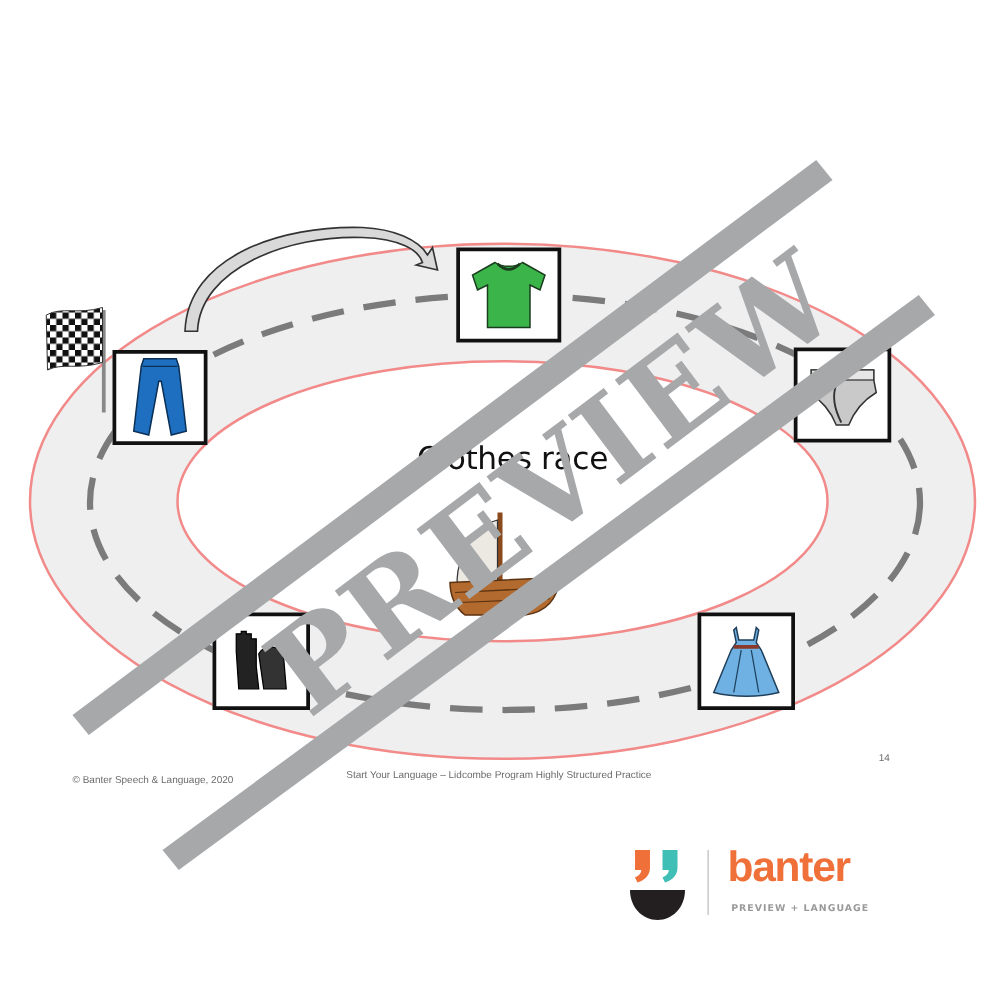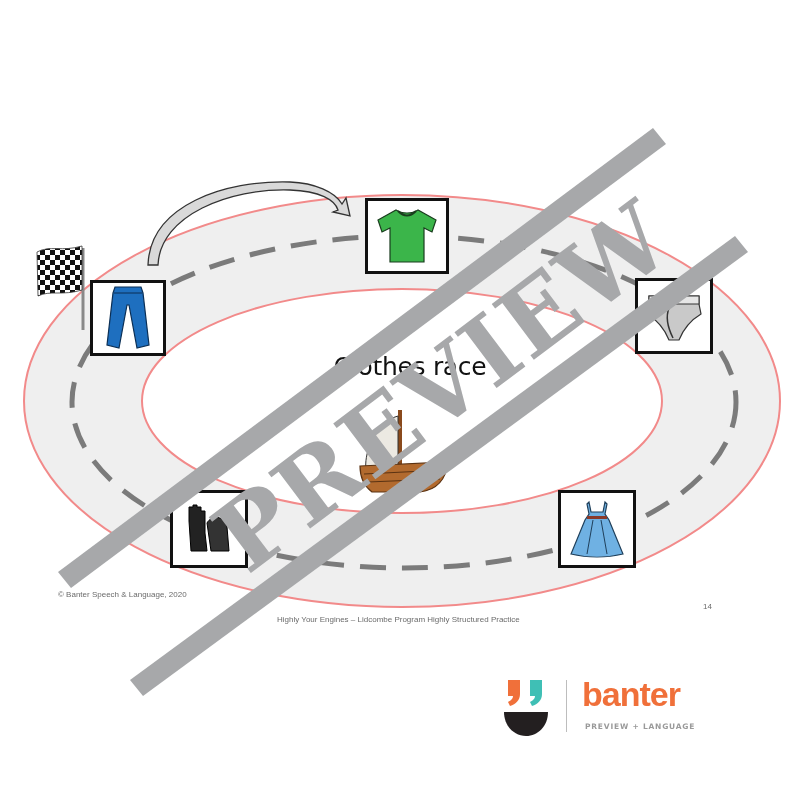--- a/index.html
+++ b/index.html
@@ -11,21 +11,21 @@
       font-family: "DejaVu Sans", sans-serif; font-size: 25px; color: #111; letter-spacing: -0.3px;
     }
     .card {
       position: absolute; background: #fff; border: 3px solid #111; box-sizing: border-box;
       display: flex; align-items: center; justify-content: center;
     }
     .card svg { display: block; }
     .footer-left, .footer-mid, .footer-page {
       position: absolute; font-family: "Liberation Sans", sans-serif; font-size: 8px; color: #6b6b6b;
     }
-    .footer-left { left: 58px; top: 590px; }
+    .footer-left { left: 58px; top: 619px; }
     .footer-mid { left: 277px; top: 615px; }
     .footer-page { left: 703px; top: 602px; text-align: right; }
     .logo { position: absolute; left: 500px; top: 672px; width: 240px; height: 70px; }
     .logo-word { position: absolute; left: 82px; top: 0px; font-family: Liberation Sans, sans-serif; font-weight: bold; font-size: 34px; color: #f0703a; letter-spacing: -1px; line-height: 44px; }
     .logo-tag { position: absolute; left: 85px; top: 50px; font-family: "DejaVu Sans", sans-serif; font-weight: bold; font-size: 7.5px; color: #9a9a9a; letter-spacing: 0.8px; }
     .logo-divider { position: absolute; left: 66px; top: 8px; width: 1px; height: 52px; background: #bdbdbd; }
     .watermark { position: absolute; left: 0; top: 0; pointer-events: none; }
     .wm-text {
       position: absolute; left: 175px; top: 345px; width: 520px; text-align: center;
       font-family: "DejaVu Serif", serif; font-weight: bold; font-size: 96px; color: #a7a8aa;
@@ -101,21 +101,21 @@
   <div class="card" style="left:558px;top:490px;width:78px;height:78px;">
     <svg width="60" height="62" viewBox="0 0 60 62">
       <path d="M22,4 L24,14 L36,14 L38,4 L40,6 L38,16 L42,22 L56,56 C40,60 20,60 4,56 L18,22 L22,16 L20,6 Z" fill="#6fb1e3" stroke="#1f3f5a" stroke-width="1.2"></path>
       <rect x="20" y="18" width="20" height="3" fill="#8a3a2a"></rect>
       <line x1="26" y1="22" x2="20" y2="56" stroke="#1f3f5a" stroke-width="1"></line>
       <line x1="34" y1="22" x2="40" y2="56" stroke="#1f3f5a" stroke-width="1"></line>
     </svg>
   </div>
 
   <div class="footer-left">© Banter Speech &amp; Language, 2020</div>
-  <div class="footer-mid">Highly Your Engines – Lidcombe Program Highly Structured Practice</div>
+  <div class="footer-mid">Start Your Language – Lidcombe Program Highly Structured Practice</div>
   <div class="footer-page">14</div>
 
   <div class="logo">
     <svg width="60" height="70" viewBox="0 0 60 70" style="position:absolute;left:0;top:0;">
       <path d="M8,8 L20,8 L20,22 C20,28 16,32 10,34 L8,30 C12,28 13,26 13,24 L8,24 Z" fill="#f0703a"></path>
       <path d="M30,8 L42,8 L42,22 C42,28 38,32 32,34 L30,30 C34,28 35,26 35,24 L30,24 Z" fill="#3fbfb5"></path>
       <path d="M4,40 L48,40 C48,54 38,64 26,64 C14,64 4,54 4,40 Z" fill="#231f20"></path>
     </svg>
     <div class="logo-divider"></div>
     <div class="logo-word">banter</div>

